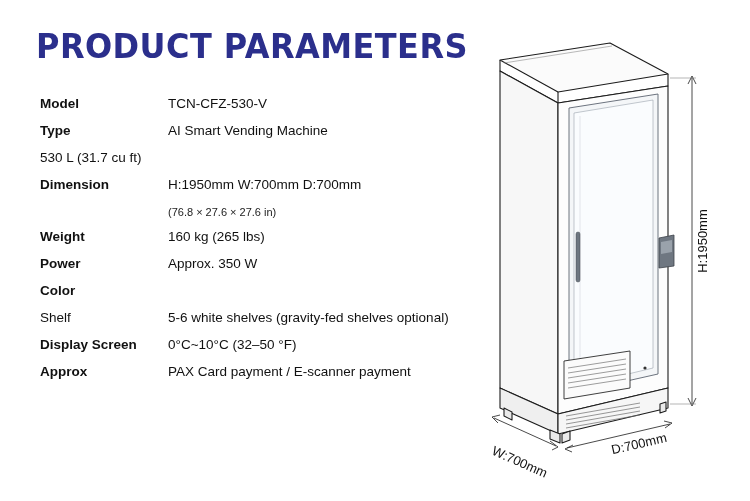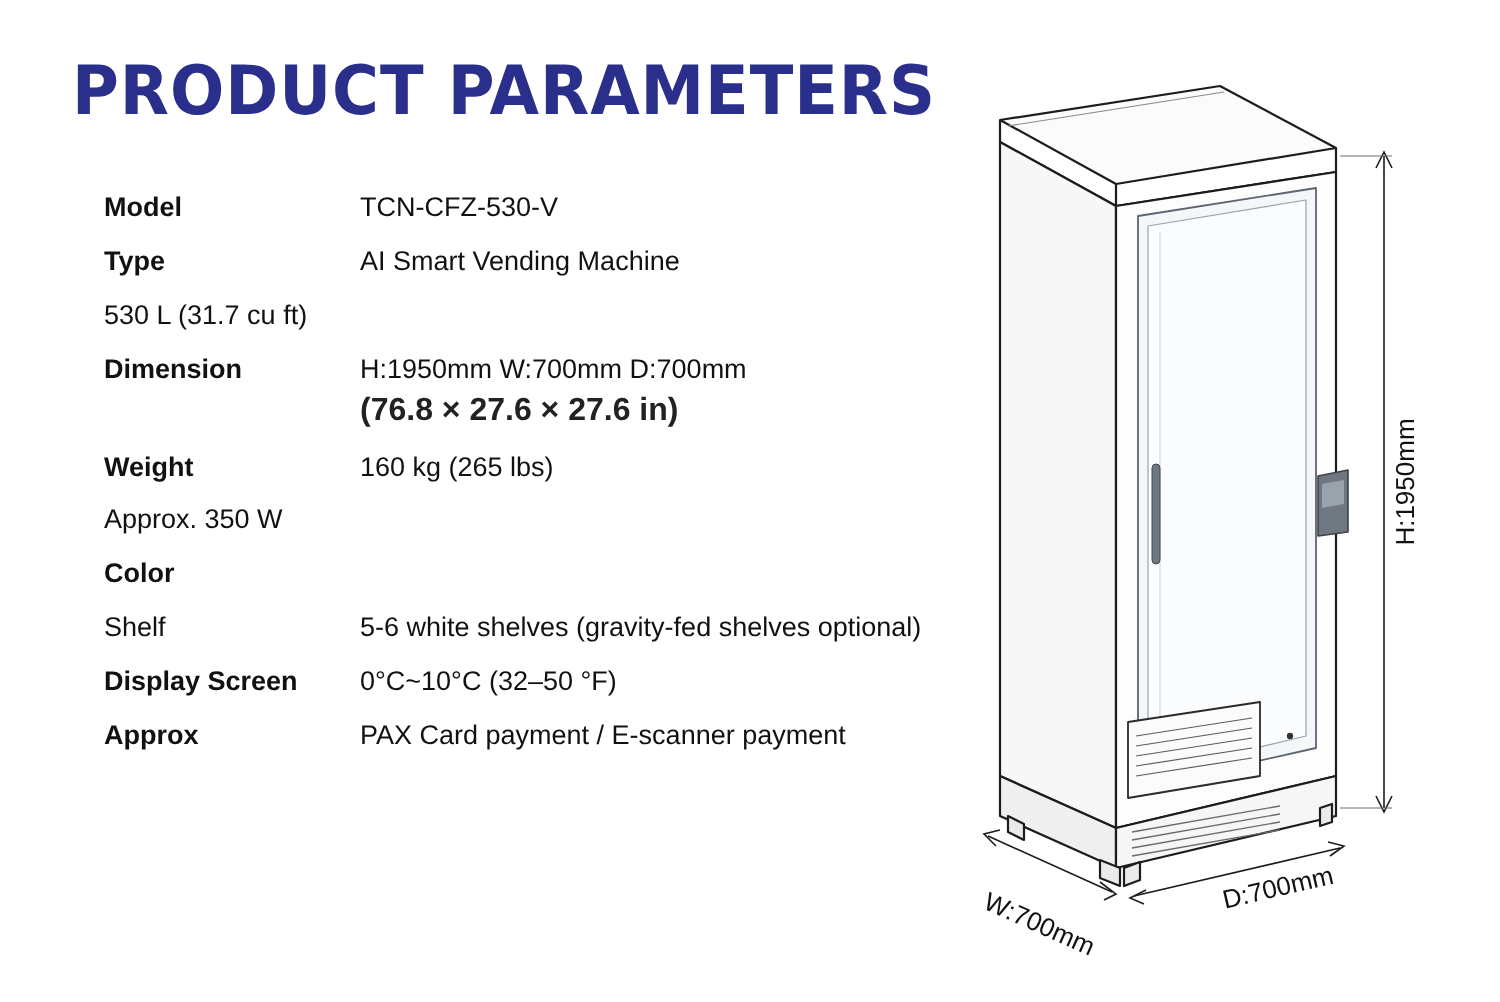--- a/index.html
+++ b/index.html
@@ -27,21 +27,21 @@
     letter-spacing: 0.5px;
     color: #2b2f8c;
     transform: scaleX(0.94);
     transform-origin: left top;
     white-space: nowrap;
   }
 
   
   #spec-table {
     position: absolute;
-    left: 52px;
+    left: 40px;
     top: 96px;
     width: 470px;
   }
   .spec-row {
     display: flex;
     align-items: flex-start;
     margin-bottom: 10px;
   }
   .spec-label {
     width: 128px;
@@ -55,24 +55,23 @@
     font-weight: normal;
   }
   .spec-value {
     flex: 1 1 auto;
     font-size: 13.5px;
     color: #111111;
     line-height: 1.25;
   }
   .spec-value .sub {
     display: block;
-    font-size: 16px;
+    font-size: 11px;
     color: #222222;
-    margin-top: 2px;
-    font-weight: bold;
+    margin-top: 12px;
   }
 
   
   #product-figure {
     position: absolute;
     left: 470px;
     top: 16px;
     width: 280px;
     height: 470px;
   }
@@ -113,20 +112,21 @@
       <span class="sub">(76.8 × 27.6 × 27.6 in)</span>
     </div>
   </div>
 
   <div class="spec-row">
     <div class="spec-label">Weight</div>
     <div class="spec-value">160 kg (265 lbs)</div>
   </div>
 
   <div class="spec-row">
+    <div class="spec-label">Power</div>
     <div class="spec-value">Approx. 350 W</div>
   </div>
 
   <div class="spec-row">
     <div class="spec-label">Color</div>
   </div>
 
   <div class="spec-row">
     <div class="spec-label light">Shelf</div>
     <div class="spec-value">5-6 white shelves (gravity-fed shelves optional)</div>

